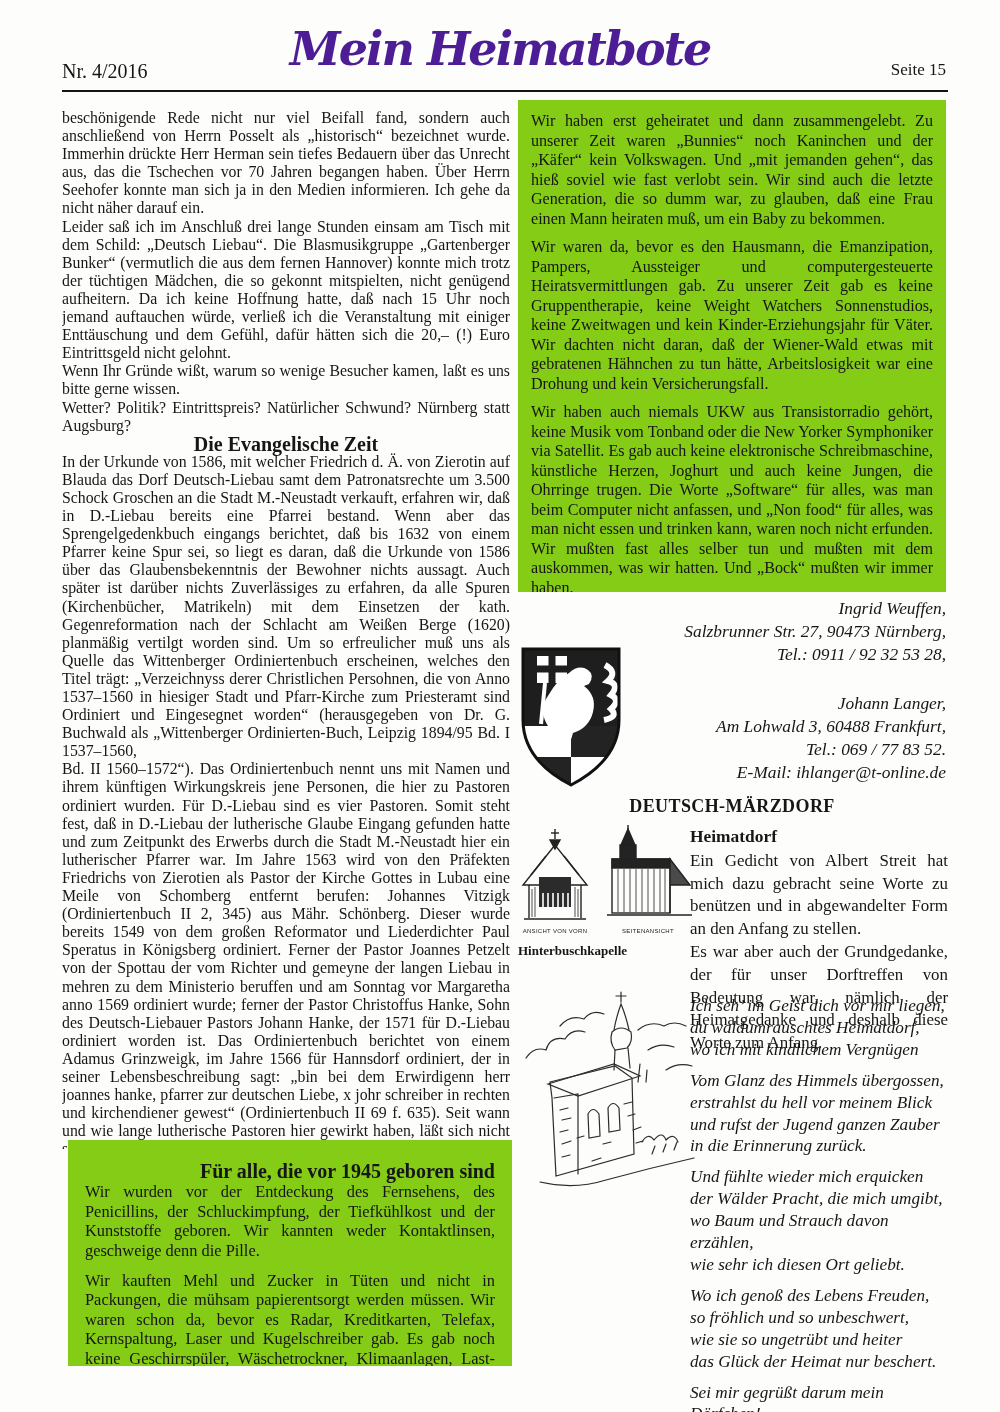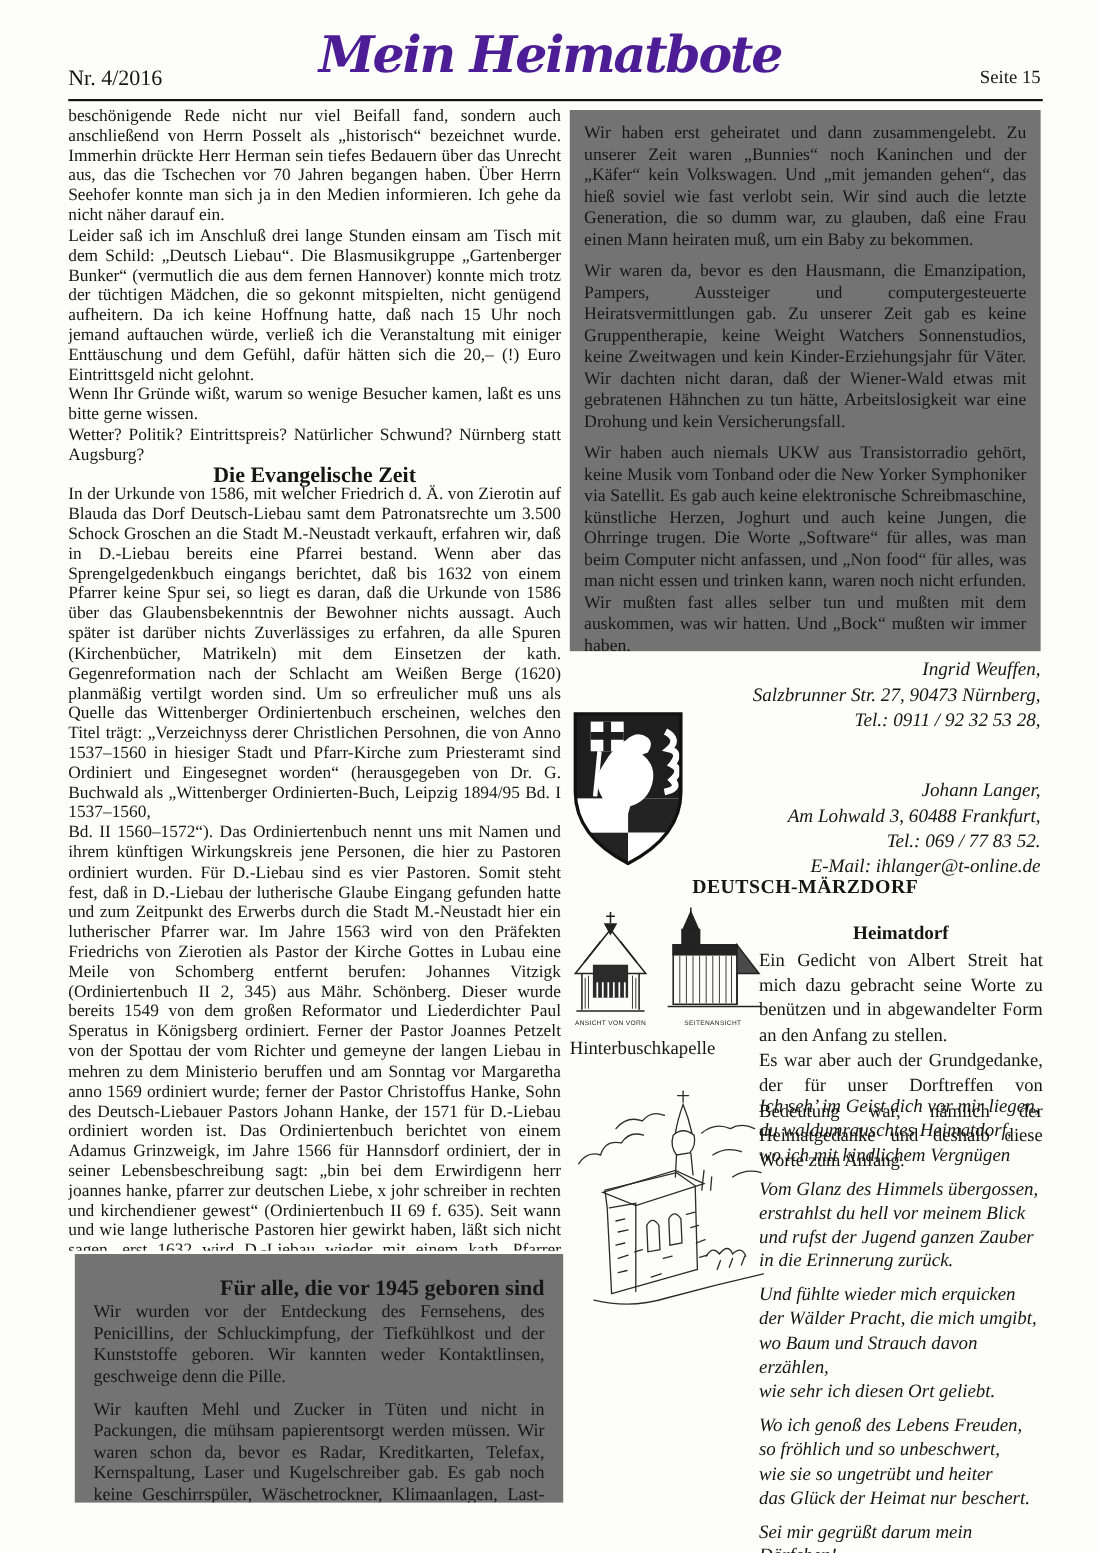--- a/index.html
+++ b/index.html
@@ -13,61 +13,61 @@
   .hdr-issue{position:absolute;left:62px;top:60px;font-size:20px;}
   .hdr-page{position:absolute;right:54px;top:60px;font-size:17px;}
   .masthead{
     position:absolute;left:0;right:0;top:22px;text-align:center;
     font-family:"DejaVu Serif",serif;font-weight:bold;font-style:italic;
     font-size:46px;letter-spacing:-2px;color:#4c1d95;
   }
   .hdr-rule{position:absolute;left:62px;right:52px;top:90px;border-top:2px solid #141414;}
   
   .col-left{
-    position:absolute;left:62px;top:97px;width:448px;height:1040px;overflow:hidden;
+    position:absolute;left:62px;top:109px;width:448px;height:1040px;overflow:hidden;
     font-size:15.8px;line-height:18.1px;text-align:justify;
   }
   .col-left p{margin:0;}
   .sec-heading{font-weight:bold;font-size:20px;margin:9px 0 1px;text-align:center;}
   
-  .graybox{background:#737373;box-sizing:border-box;overflow:hidden;}
+  .graybox{background:#84cc16;box-sizing:border-box;overflow:hidden;}
   .box-left{
     position:absolute;left:68px;top:1140px;width:444px;height:226px;
     padding:22px 17px 0;font-size:16.4px;line-height:19.4px;
   }
   .box-left .box-h{font-weight:bold;text-align:right;font-size:20px;margin:0 0 1px;}
   .box-left p{margin:0;text-align:justify;}
   .box-left p + p{margin-top:11px;}
   .box-right{
     position:absolute;left:518px;top:100px;width:428px;height:492px;
     padding:11px 13px 0;font-size:16.1px;line-height:19.5px;text-align:justify;
   }
   .box-right p{margin:0 0 9px;}
   
   .contacts{
     position:absolute;left:518px;top:597px;width:428px;text-align:right;
     font-style:italic;font-size:17.4px;line-height:23.2px;
   }
-  .contact-block + .contact-block{margin-top:40px;font-family:Liberation Serif, serif;}
+  .contact-block + .contact-block{margin-top:25px;font-family:Liberation Serif, serif;}
   
   .coat{position:absolute;left:512px;top:640px;}
   .md-heading{
     position:absolute;left:518px;top:796px;width:428px;text-align:center;
     font-weight:bold;font-size:18px;letter-spacing:.4px;
   }
   .chapels{position:absolute;left:518px;top:823px;width:176px;}
   .chapel-row{display:flex;align-items:flex-end;gap:10px;}
   .chapel-item{display:flex;flex-direction:column;align-items:center;}
   .chapel-label{font-size:6px;letter-spacing:.3px;margin-top:1px;font-family:"Liberation Sans",sans-serif;color:#222;}
-  .chapel-caption{font-weight:normal;font-size:17px;margin-top:9px;}
+  .chapel-caption{font-weight:bold;font-size:13px;margin-top:9px;}
   .heimatdorf{
     position:absolute;left:690px;top:825px;width:258px;
     font-size:16.9px;line-height:22.8px;text-align:justify;
   }
-  .heimatdorf .hd-h{font-weight:bold;font-size:17.4px;margin:12px 0 2px;text-align:center;}
+  .heimatdorf .hd-h{font-weight:bold;font-size:17.4px;margin:0 0 2px;text-align:left;}
   .heimatdorf p{margin:0;}
   .church{position:absolute;left:520px;top:986px;}
   
   .poem{
     position:absolute;left:690px;top:995px;width:266px;
     font-style:italic;font-size:17.2px;line-height:21.9px;
   }
   .stanza{margin-bottom:9px;}
 </style>
 </head>

